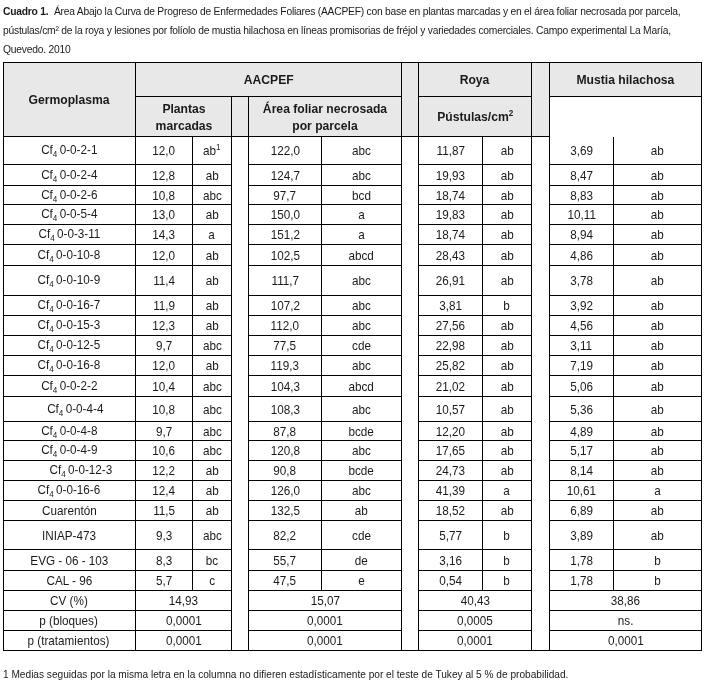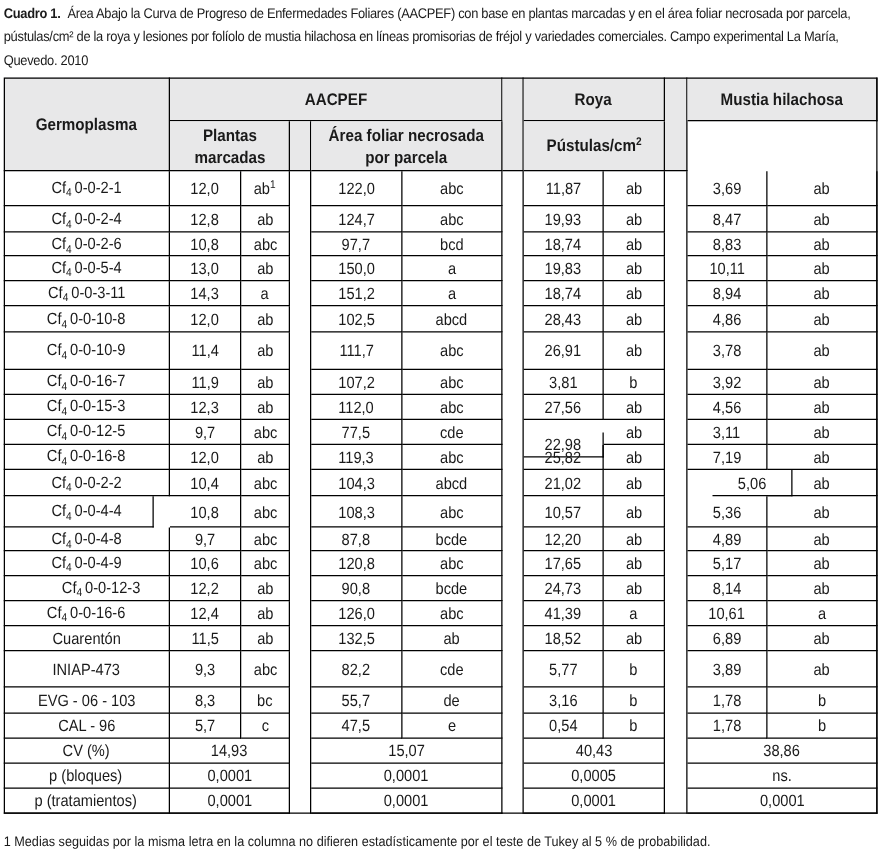--- a/index.html
+++ b/index.html
@@ -310,21 +310,21 @@
     </div>
     <div class="cell " style="left: 190px; top: 274px; width: 39px; height: 20px;">
       <span class="t"><span>abc</span></span>
     </div>
     <div class="cell " style="left: 246px; top: 274px; width: 73px; height: 20px;">
       <span class="t">77,5</span>
     </div>
     <div class="cell " style="left: 319px; top: 274px; width: 80px; height: 20px;">
       <span class="t">cde</span>
     </div>
-    <div class="cell " style="left: 416px; top: 284px; width: 64px; height: 20px;">
+    <div class="cell " style="left: 416px; top: 274px; width: 64px; height: 20px;">
       <span class="t">22,98</span>
     </div>
     <div class="cell " style="left: 480px; top: 274px; width: 49px; height: 20px;">
       <span class="t">ab</span>
     </div>
     <div class="cell " style="left: 547px; top: 274px; width: 64px; height: 20px;">
       <span class="t">3,11</span>
     </div>
     <div class="cell " style="left: 611px; top: 274px; width: 88px; height: 20px;">
       <span class="t">ab</span>
@@ -370,27 +370,27 @@
     </div>
     <div class="cell " style="left: 319px; top: 314px; width: 80px; height: 21px;">
       <span class="t">abcd</span>
     </div>
     <div class="cell " style="left: 416px; top: 314px; width: 64px; height: 21px;">
       <span class="t">21,02</span>
     </div>
     <div class="cell " style="left: 480px; top: 314px; width: 49px; height: 21px;">
       <span class="t">ab</span>
     </div>
-    <div class="cell " style="left: 567px; top: 314px; width: 64px; height: 21px; align-items: center;">
+    <div class="cell " style="left: 547px; top: 314px; width: 64px; height: 21px; align-items: center;">
       <span class="t">5,06</span>
     </div>
     <div class="cell " style="left: 611px; top: 314px; width: 88px; height: 21px;">
       <span class="t">ab</span>
     </div>
-    <div class="cell " style="left: 0px; top: 335px; width: 120px; height: 25px; padding-left: 13px;">
+    <div class="cell " style="left: 0px; top: 335px; width: 133px; height: 25px; padding-left: 13px;">
       <span class="t"><span>Cf</span><sub>4</sub> <span>0-0-4-4</span></span>
     </div>
     <div class="cell " style="left: 133px; top: 335px; width: 57px; height: 25px;">
       <span class="t">10,8</span>
     </div>
     <div class="cell " style="left: 190px; top: 335px; width: 39px; height: 25px;">
       <span class="t"><span>abc</span></span>
     </div>
     <div class="cell " style="left: 246px; top: 335px; width: 73px; height: 25px;">
       <span class="t">108,3</span>

